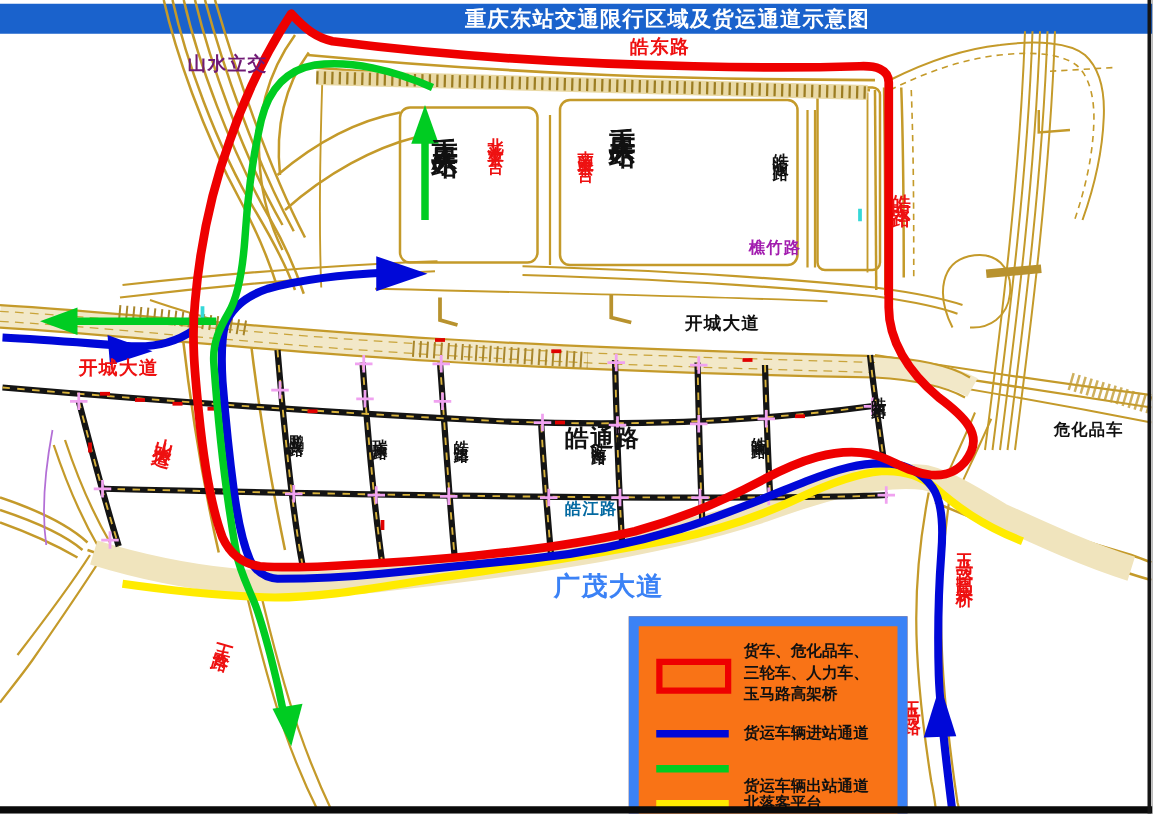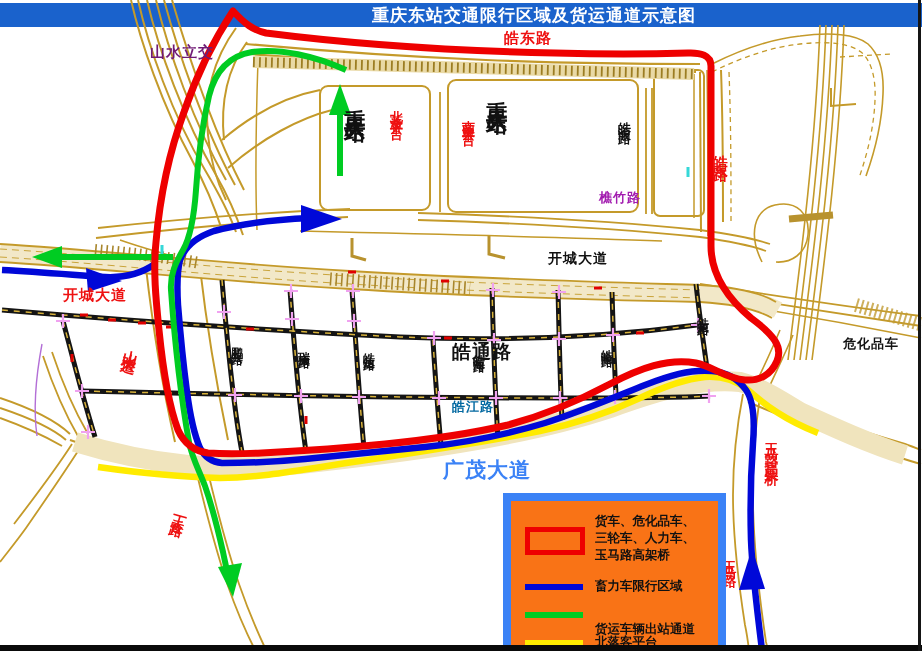--- a/index.html
+++ b/index.html
@@ -248,21 +248,21 @@
     </div>
 
   <div id="legend">
     <div class="lg-sym lg-box" style="top:26px"></div>
     <div class="lg-text" style="top:12px">
       <div>货车、危化品车、</div>
       <div>三轮车、人力车、</div>
       <div>玉马路高架桥</div>
     </div>
     <div class="lg-sym lg-bar" style="top:83px;background:#0008d8"></div>
-    <div class="lg-text" style="top:77px">畜力车限行区域</div>
+    <div class="lg-text" style="top:77px">货运车辆进站通道</div>
     <div class="lg-sym lg-bar" style="top:111px;background:#00cc22"></div>
     <div class="lg-text" style="top:120px">货运车辆出站通道</div>
     <div class="lg-sym lg-bar" style="top:139px;background:#ffeb00"></div>
     <div class="lg-text" style="top:133px">北落客平台</div>
   </div>
 
   <div id="bottom-bar"></div>
   <div id="right-edge"></div>
 </div>
 

